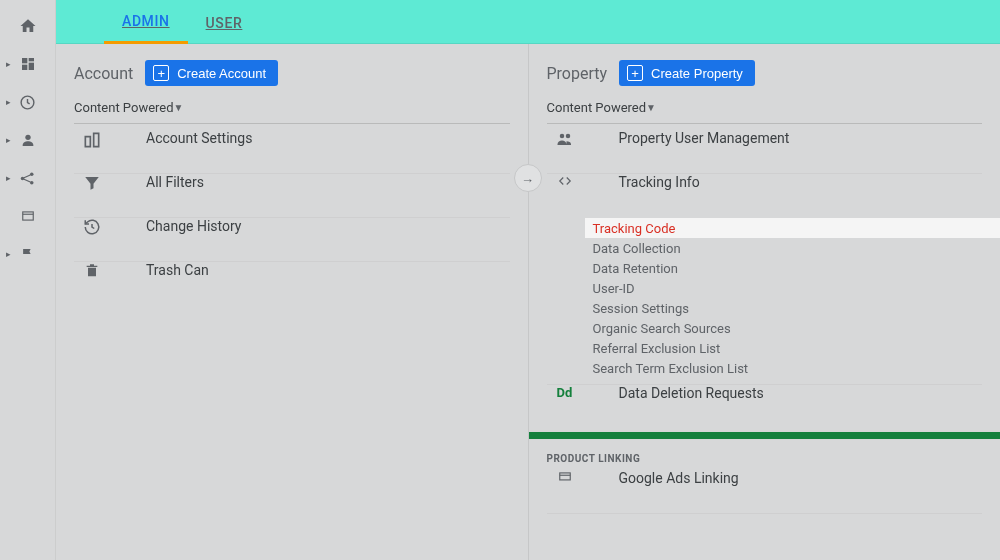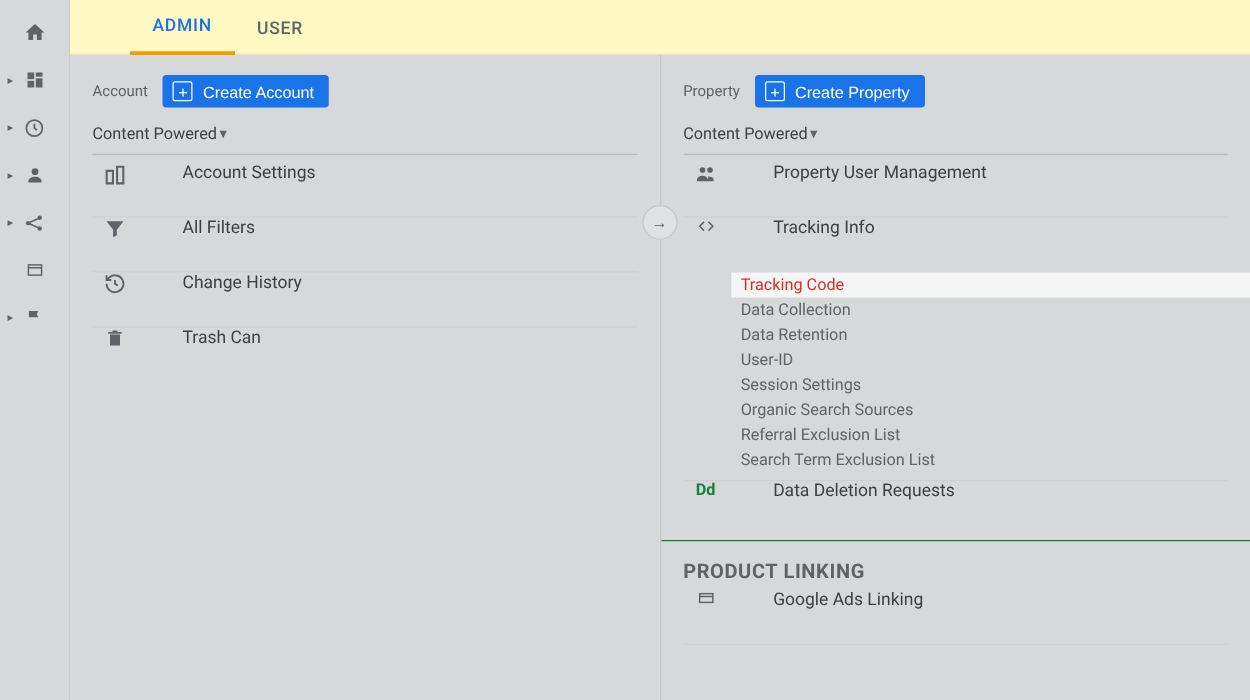--- a/index.html
+++ b/index.html
@@ -9,48 +9,48 @@
 
 .rail { width: 56px; background: #d7d8d9; border-right: 1px solid rgba(0,0,0,0.05); padding-top: 10px; }
 .rail-item { height: 32px; display: flex; align-items: center; justify-content: center; margin-bottom: 6px; color: #5f6368; position: relative; }
 .rail-item.has-caret::before { content: "\25B8"; position: absolute; left: 6px; font-size: 9px; color: #5f6368; }
 .rail-ico { width: 18px; height: 18px; display: inline-flex; align-items: center; justify-content: center; }
 
 
 .main { flex: 1; display: flex; flex-direction: column; }
 
 
-.tabs { height: 44px; display: flex; align-items: flex-end; padding-left: 48px; border-bottom: 1px solid rgba(0,0,0,0.08); background: #fef9c3; }
+.tabs { height: 44px; display: flex; align-items: flex-end; padding-left: 48px; border-bottom: 1px solid rgba(0,0,0,0.08); background: #5eead4; text-decoration: underline; }
 .tab { font-size: 14px; font-weight: 500; letter-spacing: 0.6px; padding: 0 18px 12px; color: #5f6368; cursor: pointer; }
 .tab.active { color: #1a73e8; border-bottom: 3px solid #f49b00; margin-bottom: -1px; }
 
 
 .cols { flex: 1; display: flex; position: relative; overflow: hidden; }
 .col { flex: 1; padding: 16px 0 0 0; }
 .divider { width: 1px; background: #c6c7c8; position: relative; }
 .divider-knob { position: absolute; top: 120px; left: -14px; width: 28px; height: 28px; border-radius: 50%; background: #e0e1e2; border: 1px solid #c6c7c8; display: flex; align-items: center; justify-content: center; color: #5f6368; font-size: 13px; }
 
 .col-head { display: flex; align-items: center; padding: 0 18px 8px 18px; }
-.col-label { font-size: 12px; color: #5f6368; margin-right: 12px; }
+.col-label { font-size: 16px; color: #5f6368; margin-right: 12px; }
 .btn { background: #1a73e8; color: #fff; border: none; border-radius: 3px; font-size: 13px; font-weight: 500; padding: 5px 12px 5px 8px; display: inline-flex; align-items: center; cursor: pointer; }
 .btn .plus { width: 16px; height: 16px; border: 1.5px solid #fff; border-radius: 2px; display: inline-flex; align-items: center; justify-content: center; margin-right: 8px; font-size: 13px; line-height: 1; }
 
 .select-row { margin: 0 18px 6px 18px; display: flex; align-items: center; justify-content: flex-start; border-bottom: 1px solid #b9baba; padding: 6px 2px 8px 0; font-size: 13px; color: #3c4043; cursor: pointer; }
 .select-caret { font-size: 10px; color: #5f6368; }
 
 .list { padding: 0 18px; }
 .item { display: flex; align-items: flex-start; height: 44px; border-bottom: 1px solid #cfcfd0; color: #3c4043; font-size: 14px; cursor: pointer; gap: 36px; }
 .item:last-child { border-bottom: none; }
 .item .ico { width: 36px; display: flex; justify-content: center; color: #15803d; }
 
 .sublist { padding-left: 38px; }
 .subitem { height: 20px; display: flex; align-items: center; font-size: 13px; color: #5f6368; padding-left: 8px; cursor: pointer; }
 .subitem.active { background: #f5f5f5; color: #d93025; margin-right: -60px; padding-right: 60px; }
 
-.section-title { font-size: 16px; font-weight: 700; letter-spacing: 0.5px; color: #5f6368; padding: 14px 18px 6px 18px; border-top: 1px solid #15803d; margin-top: 4px; }
+.section-title { font-size: 10px; font-weight: 700; letter-spacing: 0.5px; color: #5f6368; padding: 14px 18px 6px 18px; border-top: 7px solid #15803d; margin-top: 4px; }
 
 svg { display: block; }
 </style>
 </head>
 <body>
 
 <div class="app">
   <div class="rail">
     <div class="rail-item">
       <span class="rail-ico">

